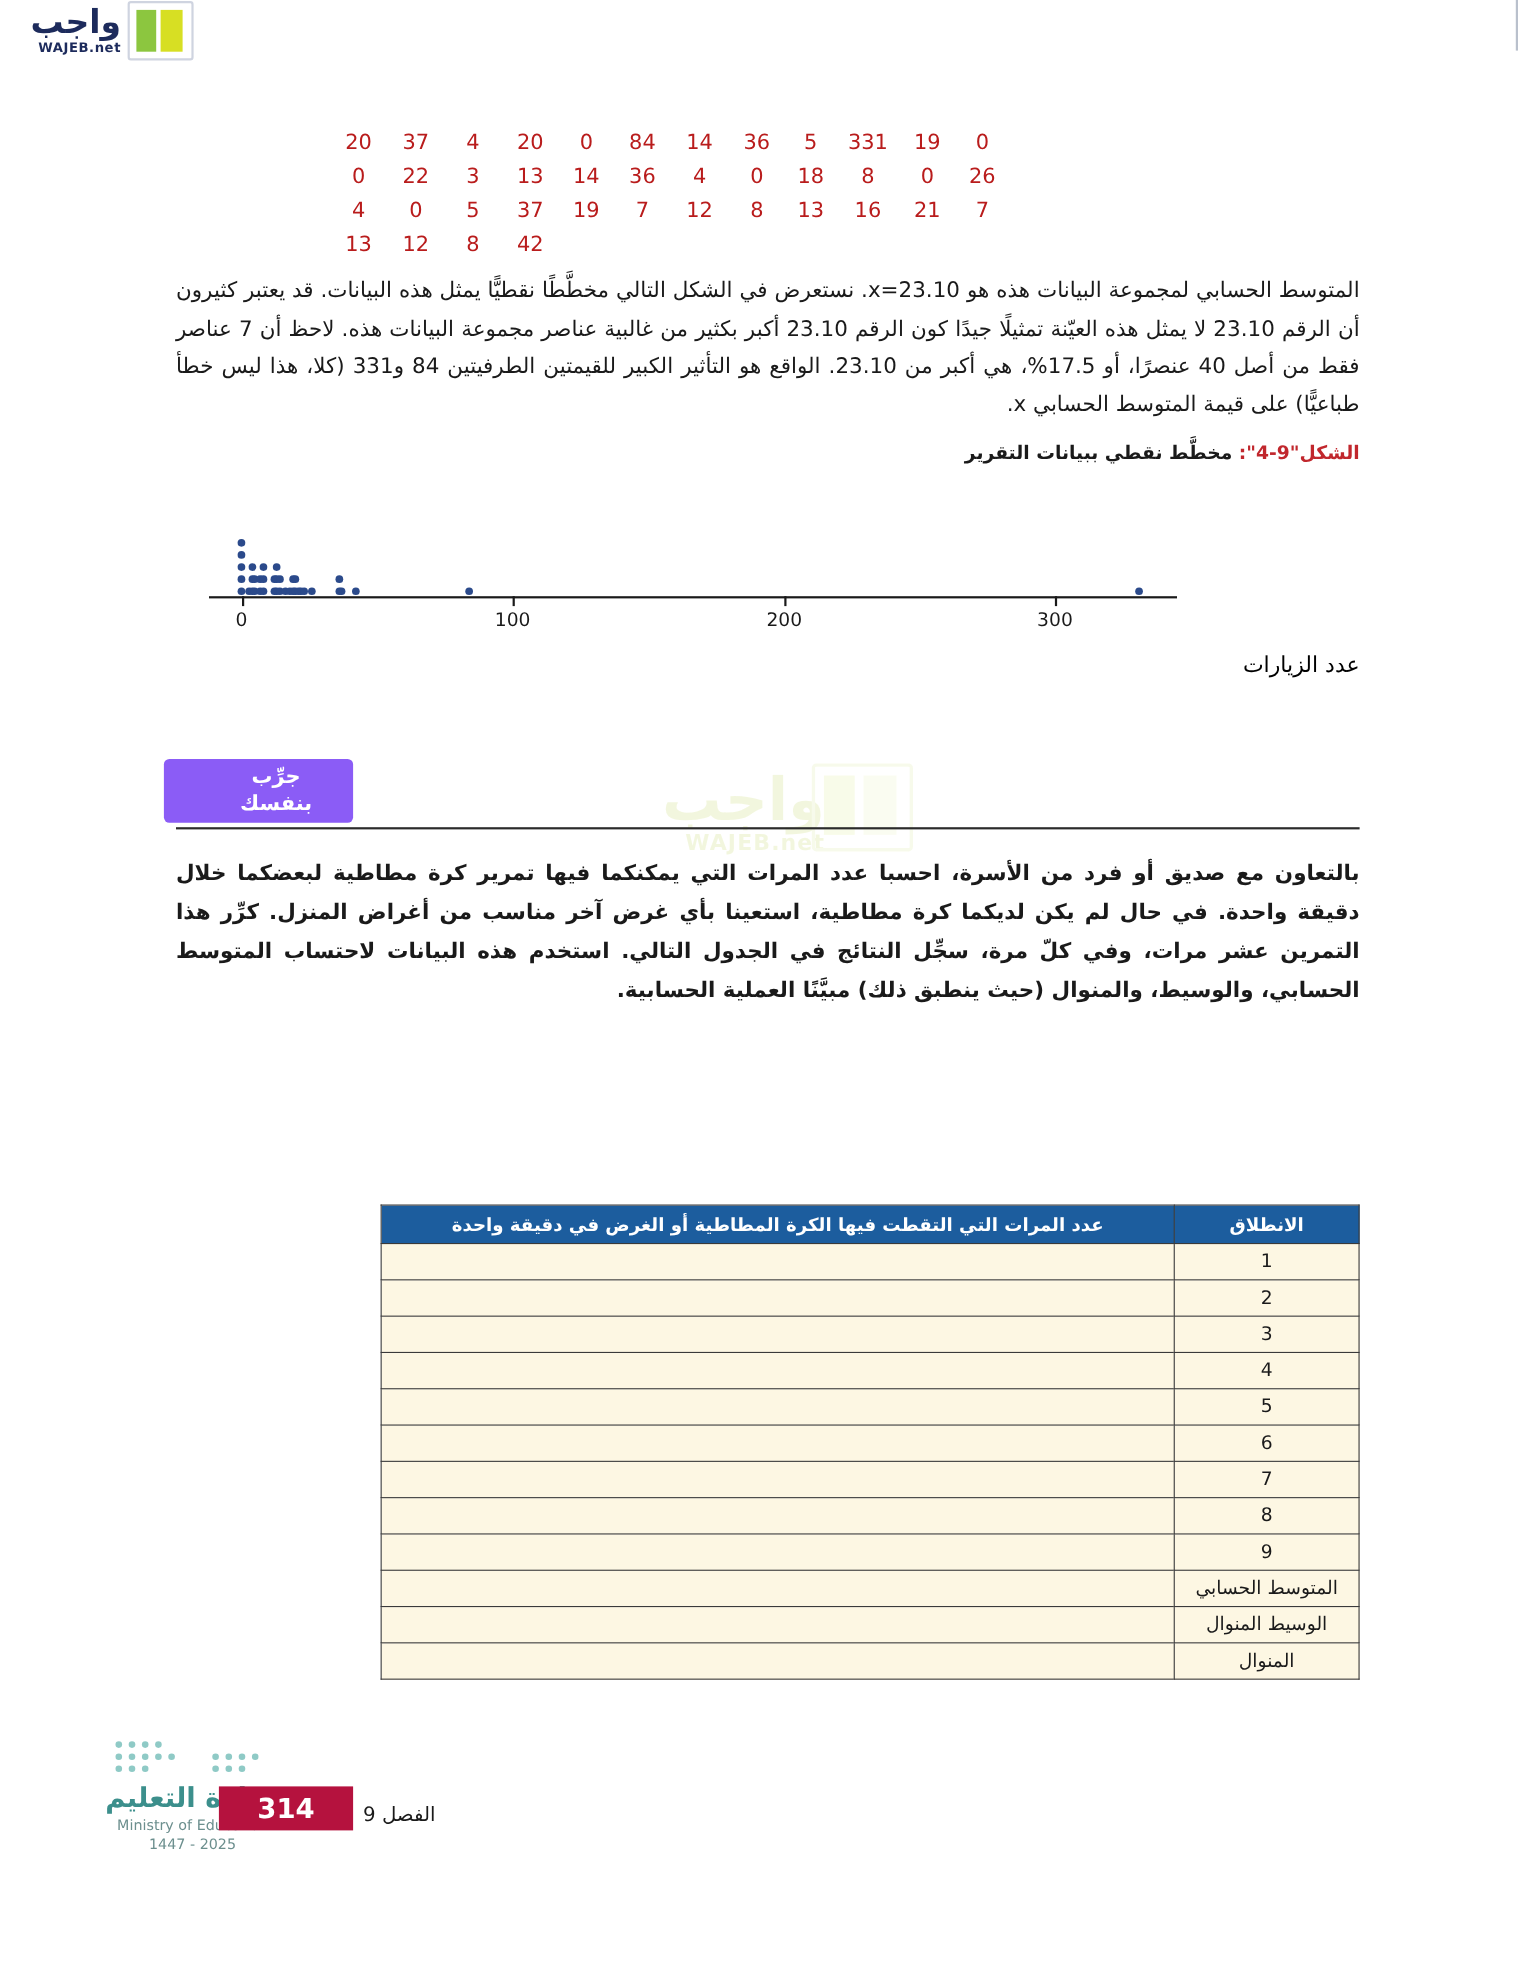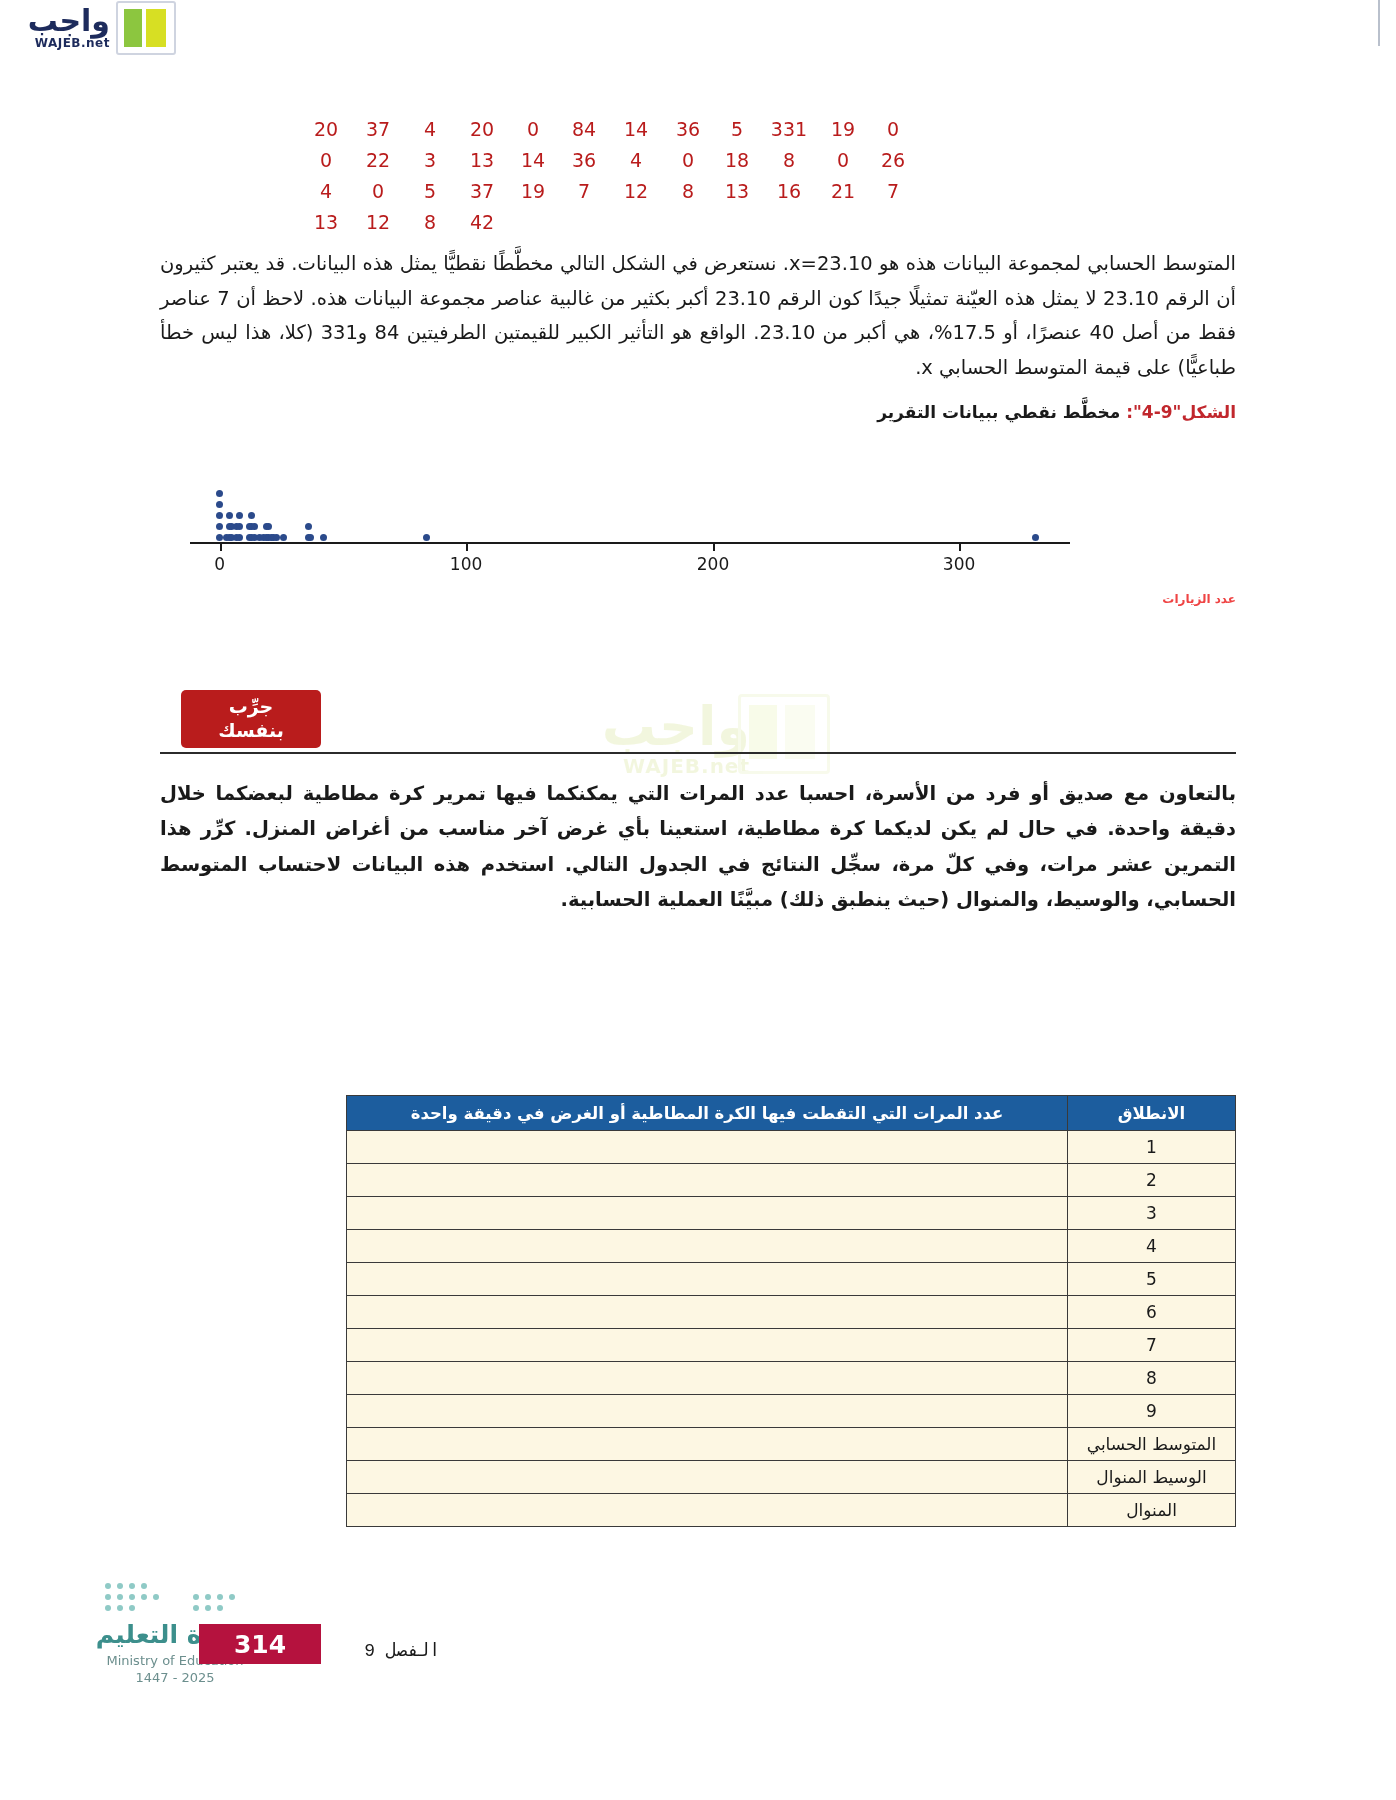--- a/index.html
+++ b/index.html
@@ -94,30 +94,30 @@
   .tick {
     position:absolute; top:100px; width:2px; height:9px; background:#1a1a1a;
   }
   .ticklabel {
     position:absolute; top:112px; font-size:17px; color:#1a1a1a; transform:translateX(-50%);
   }
   .dot {
     position:absolute; width:7px; height:7px; border-radius:50%; background:#2b4a8b;
   }
   .axis-title {
-    position:absolute; right:0px; top:150px; font-size:12px; font-weight:bold; color:#ef4444;
+    position:absolute; right:0px; top:150px; font-size:20px; font-weight:normal; color:#000000;
     direction:rtl;
   }
 
   
   #try-badge {
     position:absolute; right:1075px; top:690px; width:140px; height:58px;
-    background:#b91c1c; border-radius:5px; color:#fff;
+    background:#8b5cf6; border-radius:5px; color:#fff;
     display:flex; flex-direction:column; align-items:center; justify-content:center;
-    font-size:19px; font-weight:bold; line-height:1.25; direction:rtl;
+    font-size:19px; font-weight:bold; line-height:1.25; direction:rtl;padding-left:32px;
   }
 
   
   #watermark {
     position:absolute; left:430px; top:700px; width:320px; height:120px;
     opacity:0.22; pointer-events:none;
   }
   #watermark .wm-text {
     font-size:54px; font-weight:bold; color:#c8d96f; direction:rtl; line-height:1;
   }
@@ -166,21 +166,21 @@
   #moe {
     position:absolute; left:60px; top:1580px; width:230px; text-align:center;
     direction:rtl;
   }
   #moe .moe-dots { height:40px; position:relative; }
   #moe .moe-ar { font-size:25px; color:#3c8f8c; font-weight:bold; letter-spacing:2px;}
   #moe .moe-en { font-size:13px; color:#6c8f8e; margin-top:4px;}
   #moe .moe-yr { font-size:13px; color:#6c8f8e; margin-top:2px;}
 
   #chapter-label {
-    position:absolute; right:956px; top:1639px; font-size:18px; color:#1a1a1a; direction:rtl;font-family:Liberation Mono, monospace;
+    position:absolute; right:1000px; top:1639px; font-size:18px; color:#1a1a1a; direction:rtl;
   }
   #page-number {
     position:absolute; right:1075px; top:1624px; width:122px; height:40px;
     background:#b5123e; color:#fff; font-size:25px; font-weight:bold;
     display:flex; align-items:center; justify-content:center;
   }
 </style>
 </head>
 <body>
 

